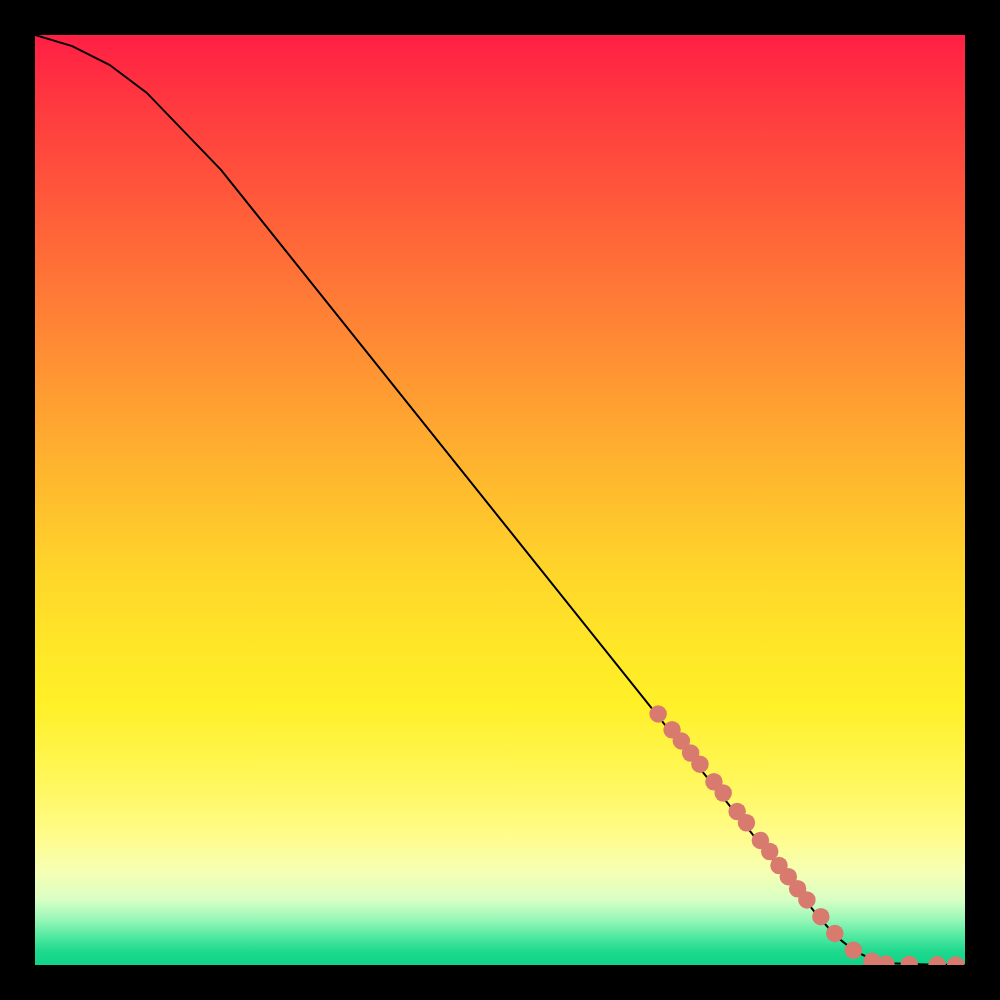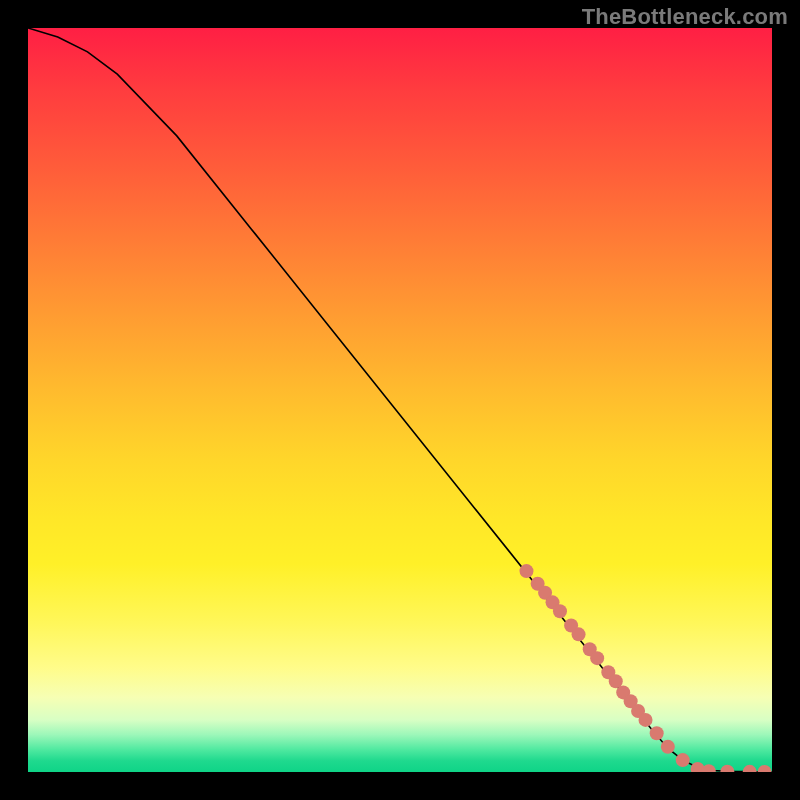--- a/index.html
+++ b/index.html
@@ -61,21 +61,20 @@
     top: 0;
     width: 744px;
     height: 744px;
     pointer-events: none;
   }
 </style>
 </head>
 <body>
 
 <div class="container">
-  <div class="watermark">TheBottleneck.com</div>
 
   <div class="plot-area">
     <svg class="overlay" viewBox="0 0 744 744">
       <path id="curve-path" fill="none" stroke="#000000" stroke-width="1.6" d="M0.00,0.00 L29.76,8.93 L59.52,23.81 L89.28,46.13 L148.80,107.88 L223.20,200.88 L297.60,293.88 L372.00,386.88 L446.40,479.88 L520.80,572.88 L565.44,628.68 L595.20,665.88 L624.96,703.08 L639.84,720.19 L654.72,732.10 L669.60,739.54 L684.48,742.51 L699.36,743.26 L714.24,743.63 L729.12,743.85 L744.00,744.00"></path>
       <g id="marker-group">
           <circle cx="498.48" cy="543.12" r="7" fill="#d97a6f" stroke="#c46a60" stroke-width="0"></circle>
           <circle cx="509.64" cy="555.77" r="7" fill="#d97a6f" stroke="#c46a60" stroke-width="0"></circle>
           <circle cx="517.08" cy="564.70" r="7" fill="#d97a6f" stroke="#c46a60" stroke-width="0"></circle>
           <circle cx="524.52" cy="574.37" r="7" fill="#d97a6f" stroke="#c46a60" stroke-width="0"></circle>
           <circle cx="531.96" cy="583.30" r="7" fill="#d97a6f" stroke="#c46a60" stroke-width="0"></circle>

